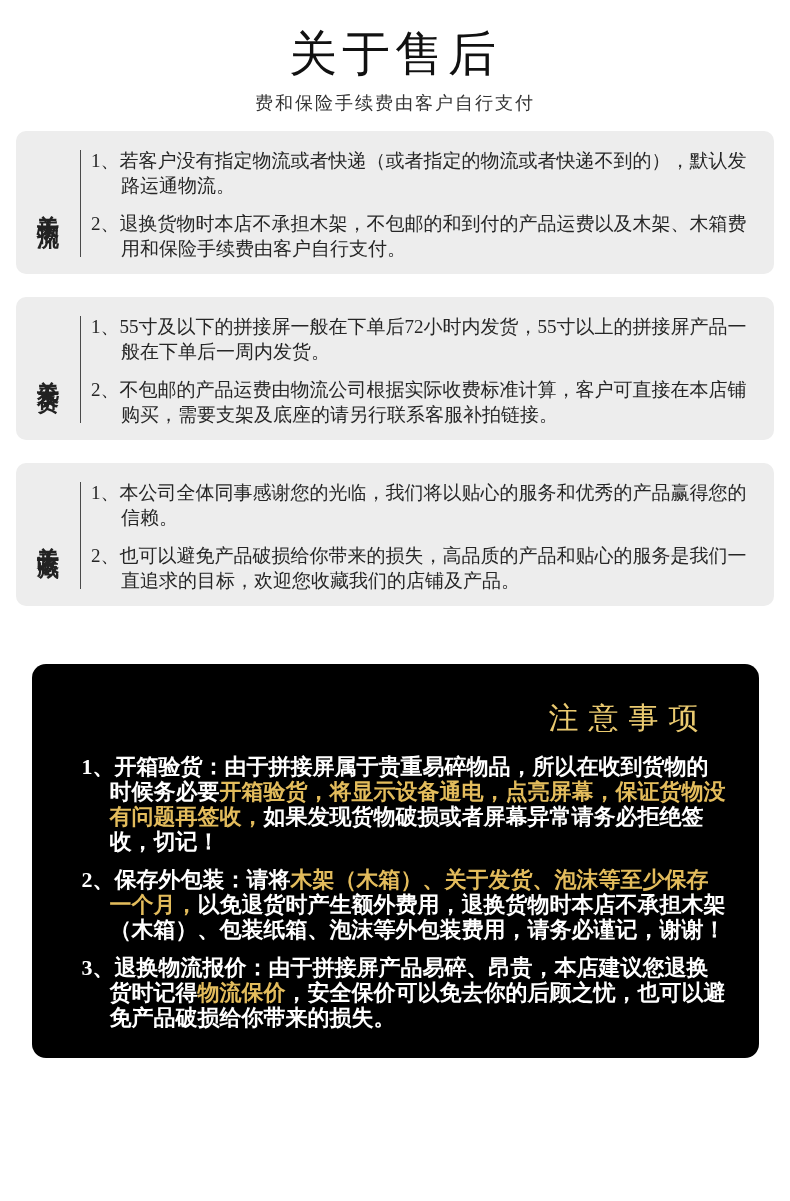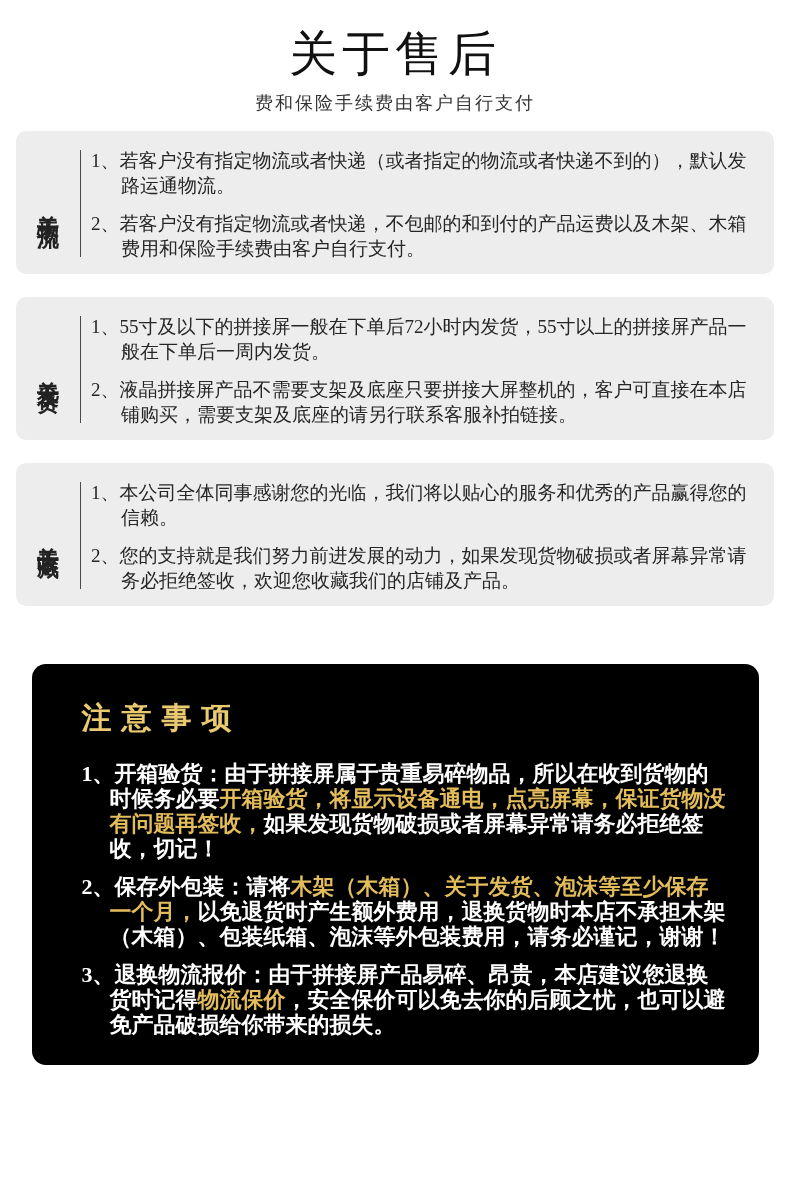--- a/index.html
+++ b/index.html
@@ -64,23 +64,23 @@
   .notice {
     width: 727px;
     margin: 58px auto 0 auto;
     box-sizing: border-box;
     background: #000000;
     border-radius: 14px;
     padding: 30px 30px 28px 50px;
     color: #ffffff;
   }
   .notice-title {
-    margin: 4px 0 22px 0;
-    text-align: left;
-    font-size: 30px; font-weight: bold;
+    margin: 4px 0 15px 0;
+    text-align: right;
+    font-size: 30px; font-weight: normal;
     color: #eaca70;
     letter-spacing: 10px;
     padding-right: 20px; 
   }
   .nitem {
     margin: 0 0 13px 0;
     padding-left: 28px; text-indent: -28px;
     font-size: 22px; font-weight: bold; line-height: 25px;
     color: #ffffff;
   }
@@ -97,44 +97,44 @@
 
 <div class="cards">
 
   <section class="card">
     <div class="card-label">
       <span class="vtext">关于物流</span>
     </div>
     <div class="card-divider"></div>
     <div class="card-body">
       <p class="item"><span>1、</span><span>若客户没有指定物流或者快递（或者指定的物流或者快递不到的），默认发路运通物流。</span></p>
-      <p class="item"><span>2、</span><span>若客户没有指定物流或者快递，不包邮的和到付的产品运费以及木架、木箱费用和保险手续费由客户自行支付。</span></p>
+      <p class="item"><span>2、</span><span>退换货物时本店不承担木架，不包邮的和到付的产品运费以及木架、木箱费用和保险手续费由客户自行支付。</span></p>
     </div>
   </section>
 
   <section class="card">
     <div class="card-label">
       <span class="vtext">关于发货</span>
     </div>
     <div class="card-divider"></div>
     <div class="card-body">
       <p class="item"><span>1、</span><span>55寸及以下的拼接屏一般在下单后72小时内发货，55寸以上的拼接屏产品一般在下单后一周内发货。</span></p>
-      <p class="item"><span>2、</span><span>液晶拼接屏产品不需要支架及底座只要拼接大屏整机的，客户可直接在本店铺购买，需要支架及底座的请另行联系客服补拍链接。</span></p>
+      <p class="item"><span>2、</span><span>不包邮的产品运费由物流公司根据实际收费标准计算，客户可直接在本店铺购买，需要支架及底座的请另行联系客服补拍链接。</span></p>
     </div>
   </section>
 
 
   <section class="card">
     <div class="card-label">
       <span class="vtext">关于收藏</span>
     </div>
     <div class="card-divider"></div>
     <div class="card-body">
       <p class="item"><span>1、</span><span>本公司全体同事感谢您的光临，我们将以贴心的服务和优秀的产品赢得您的信赖。</span></p>
-      <p class="item"><span>2、</span><span>您的支持就是我们努力前进发展的动力，如果发现货物破损或者屏幕异常请务必拒绝签收，欢迎您收藏我们的店铺及产品。</span></p>
+      <p class="item"><span>2、</span><span>也可以避免产品破损给你带来的损失，高品质的产品和贴心的服务是我们一直追求的目标，欢迎您收藏我们的店铺及产品。</span></p>
     </div>
   </section>
 
 </div>
 
 <div class="notice">
   <h2 class="notice-title">注意事项</h2>
   <p class="nitem"><span>1、</span><span><span>开箱验货：由于拼接屏属于贵重易碎物品，所以在收到货物的时候务必要</span><span class="gold">开箱验货，将显示设备通电，点亮屏幕，保证货物没有问题再签收，</span><span>如果发现货物破损或者屏幕异常请务必拒绝签收，切记！</span></span></p>
   <p class="nitem"><span>2、</span><span><span>保存外包装：请将</span><span class="gold">木架（木箱）、关于发货、泡沫等至少保存一个月，</span><span>以免退货时产生额外费用，退换货物时本店不承担木架（木箱）、包装纸箱、泡沫等外包装费用，请务必谨记，谢谢！</span></span></p>
   <p class="nitem"><span>3、</span><span><span>退换物流报价：由于拼接屏产品易碎、昂贵，本店建议您退换货时记得</span><span class="gold">物流保价</span><span>，安全保价可以免去你的后顾之忧，也可以避免产品破损给你带来的损失。</span></span></p>

